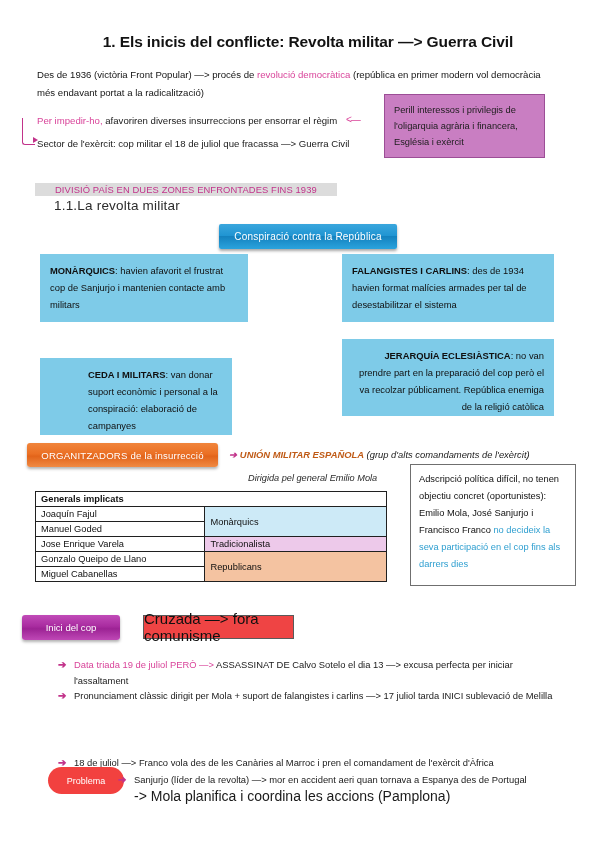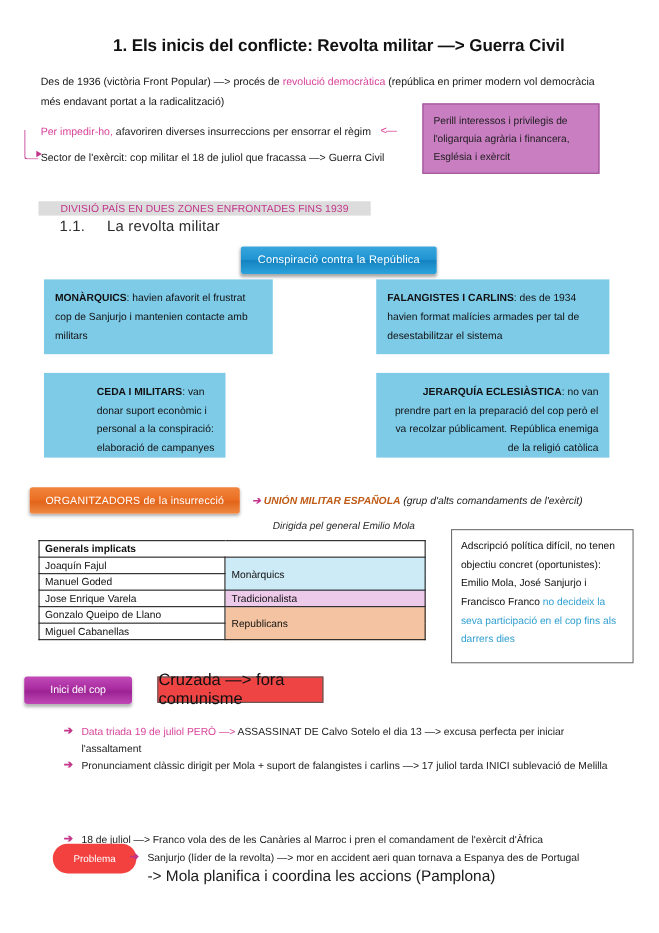--- a/index.html
+++ b/index.html
@@ -16,21 +16,21 @@
 
   
   #title{
     left:48px;top:33px;width:520px;
     font-size:15.5px;font-weight:bold;letter-spacing:-0.1px;color:#121212;text-align:center;
   }
   #subheading{
     left:54px;top:198px;width:300px;
     font-size:13.5px;color:#2b2b2b;letter-spacing:.2px;
   }
-  #subheading .num{margin-right:20px;}
+  #subheading .num{margin-right:0;}
 
   
   #intro{
     left:37px;top:66px;width:510px;
     font-size:9.6px;line-height:18px;color:#141414;
   }
   .pink{color:#d9449a;}
 
   #impedir{
     left:37px;top:112px;width:345px;
@@ -80,21 +80,21 @@
 
   
   .cyan{
     background:#7ecbe8;box-sizing:border-box;
     padding:8px 10px 8px 10px;
     font-size:9.4px;line-height:17px;color:#101010;
   }
   .cyan b{font-weight:bold;}
   #box-mon{left:40px;top:254px;width:208px;height:68px;}
   #box-fal{left:342px;top:254px;width:212px;height:68px;}
-  #box-ceda{left:40px;top:339px;width:165px;height:77px;padding-left:48px;}
+  #box-ceda{left:40px;top:358px;width:192px;height:77px;padding-left:48px;}
   #box-jer{left:342px;top:339px;width:212px;height:77px;text-align:right;}
 
   
   #organitzadors{
     left:27px;top:443px;width:191px;height:24px;
     background:linear-gradient(180deg,#f0853c 0%,#eb7024 45%,#e2641a 55%,#f08a44 100%);
     border-radius:3px;box-shadow:0 2px 3px rgba(0,0,0,.3);
     display:flex;align-items:center;justify-content:center;
     color:#ffffff;font-size:9.6px;letter-spacing:.2px;
   }
@@ -123,21 +123,21 @@
   }
   #tbl th{font-weight:bold;}
   #tbl .c-name{width:170px;}
   #tbl .c-tag{width:182px;}
   .bg-mon{background:#cdeaf7;}
   .bg-trad{background:#edc9ea;}
   .bg-rep{background:#f4c3a1;}
 
   
   #note-right{
-    left:410px;top:481px;width:166px;height:122px;
+    left:410px;top:464px;width:166px;height:122px;
     border:1px solid #6f6f6f;background:#ffffff;
     box-sizing:border-box;padding:6px 8px;
     font-size:9.3px;line-height:17px;color:#101010;
   }
   .blue-t{color:#2f9fd0;}
 
   
   #inici{
     left:22px;top:615px;width:98px;height:25px;
     background:linear-gradient(180deg,#c14bb8 0%,#a92ca0 45%,#9c2394 55%,#bf48b6 100%);

